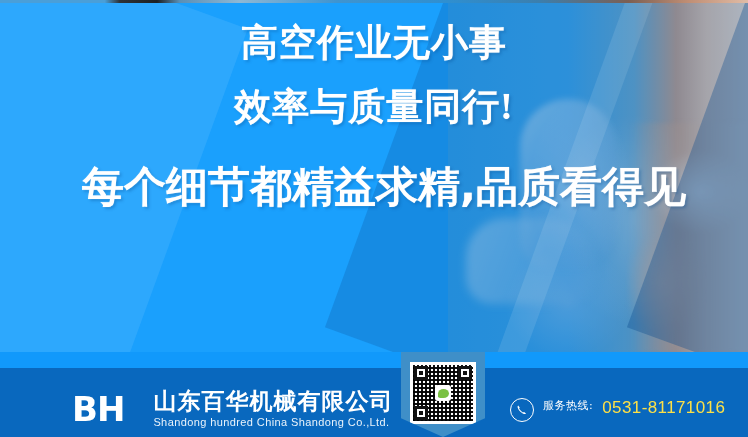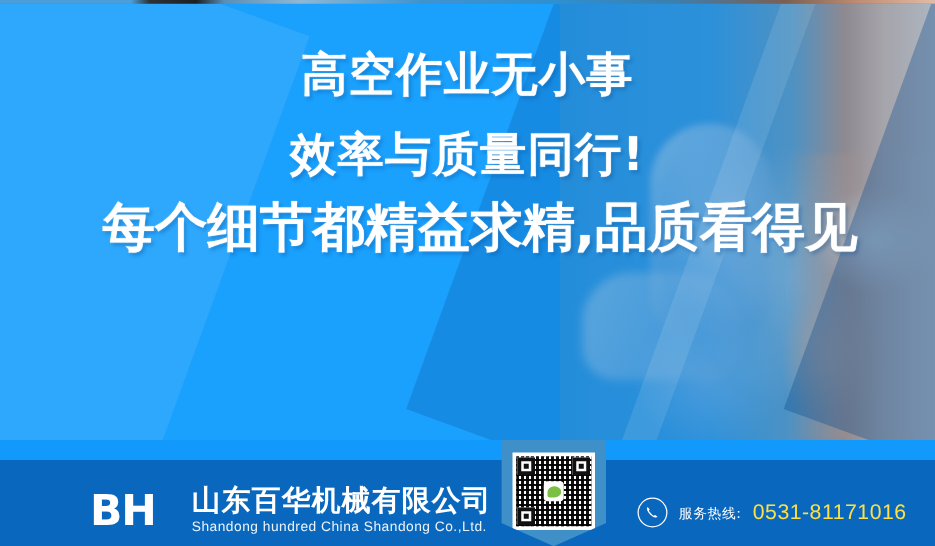--- a/index.html
+++ b/index.html
@@ -113,36 +113,36 @@
   
   .headlines {
     position: absolute;
     left: 0; top: 3px;
     width: 748px; height: 349px;
     z-index: 20;
     display: flex;
     flex-direction: column;
     align-items: center;
     justify-content: flex-start;
-    padding-top: 38px;
+    padding-top: 21px;
     box-sizing: border-box;
   }
   .hl {
     color: #ffffff;
     font-weight: bold;
     letter-spacing: 1px;
     white-space: nowrap;
     text-shadow:
       0 0 1px rgba(255,255,255,.6),
       2px 2px 3px rgba(0,70,140,.30);
     font-family: "DejaVu Sans", "Liberation Sans", sans-serif;
   }
   .hl-1 { font-size: 37px; line-height: 1; margin-bottom: 27px; }
   .hl-2 { font-size: 37px; line-height: 1; margin-bottom: 27px; }
-  .hl-3 { font-size: 37px; line-height: 1; margin-bottom: 19px; }
+  .hl-3 { font-size: 37px; line-height: 1; margin-bottom: 41px; font-family: Liberation Serif, serif; }
   .hl-4 { font-size: 42px; line-height: 1; letter-spacing: 0px; margin-left: 20px; }
 
   
   .footer {
     position: absolute;
     left: 0; top: 368px;
     width: 748px; height: 85px;
     background: #0968be;
     z-index: 30;
   }
@@ -250,21 +250,20 @@
     width: 11px; height: 9px;
     background: #7ac143;
     border-radius: 50% 50% 50% 20%;
   }
 
   
   .phone-block {
     position: absolute;
     left: 510px; top: 30px;
     display: flex;
-    align-items: center;
   }
   .phone-icon {
     width: 22px; height: 22px;
     border: 1.6px solid #ffffff;
     border-radius: 50%;
     display: flex;
     align-items: center;
     justify-content: center;
     margin-right: 9px;
     flex: none;

